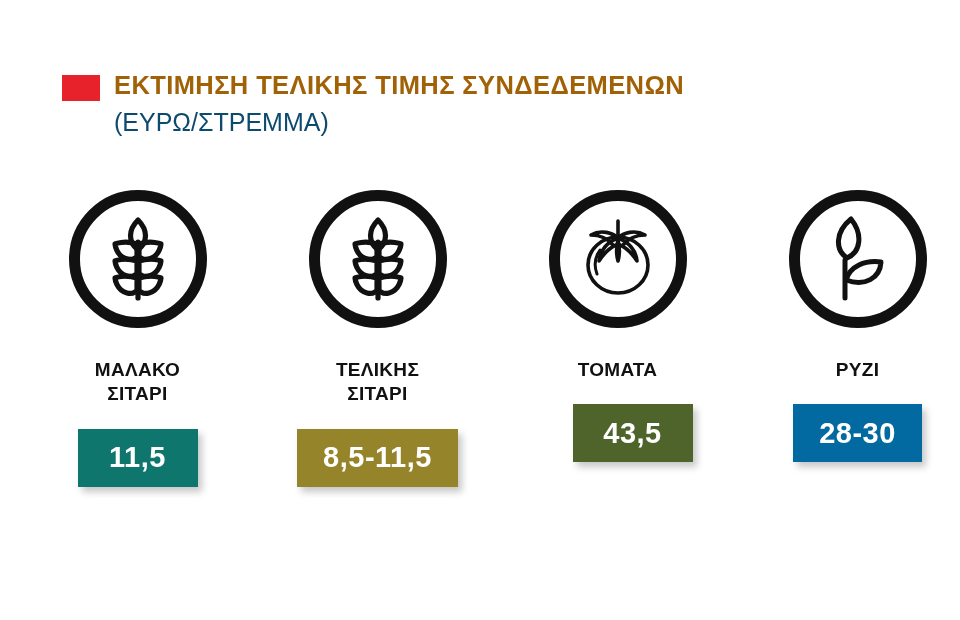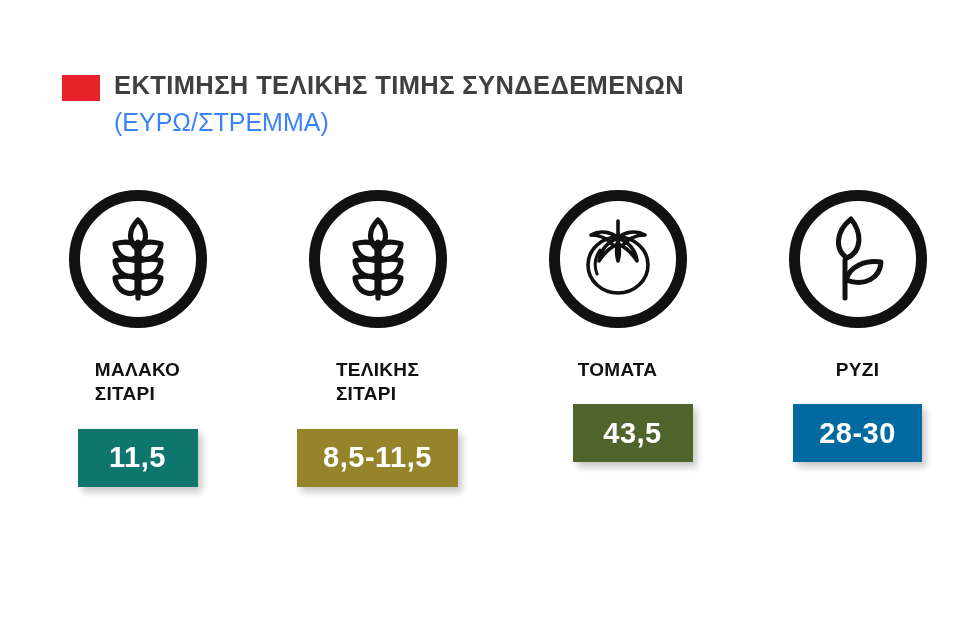--- a/index.html
+++ b/index.html
@@ -38,30 +38,30 @@
     height: 26px;
     background: #e8222b;
     flex: 0 0 auto;
     margin-top: 3px;
   }
   .title-text {
     margin-left: 14px;
     font-size: 25.5px;
     font-weight: bold;
     letter-spacing: 0.4px;
-    color: #404040;
+    color: #a16207;
     line-height: 1.05;
     white-space: nowrap;
   }
   .subtitle-text {
     margin-left: 52px;
     margin-top: 8px;
     font-size: 25px;
     font-weight: normal;
-    color: #3b82f6;
+    color: #0c4a6e;
     line-height: 1.05;
     white-space: nowrap;
   }
 
   
   .columns {
     position: absolute;
     left: 0;
     top: 190px;
     width: 960px;
@@ -91,20 +91,21 @@
   .icon-circle svg {
     display: block;
   }
 
   
   .crop-label {
     margin-top: 30px;
     font-size: 19px;
     font-weight: bold;
     color: #111111;
+    text-align: center;
     line-height: 1.28;
     letter-spacing: 0.3px;
   }
   .crop-label .line2 { display: block; }
 
   
   .value-bar {
     margin-top: 22px;
     height: 58px;
     min-width: 120px;

